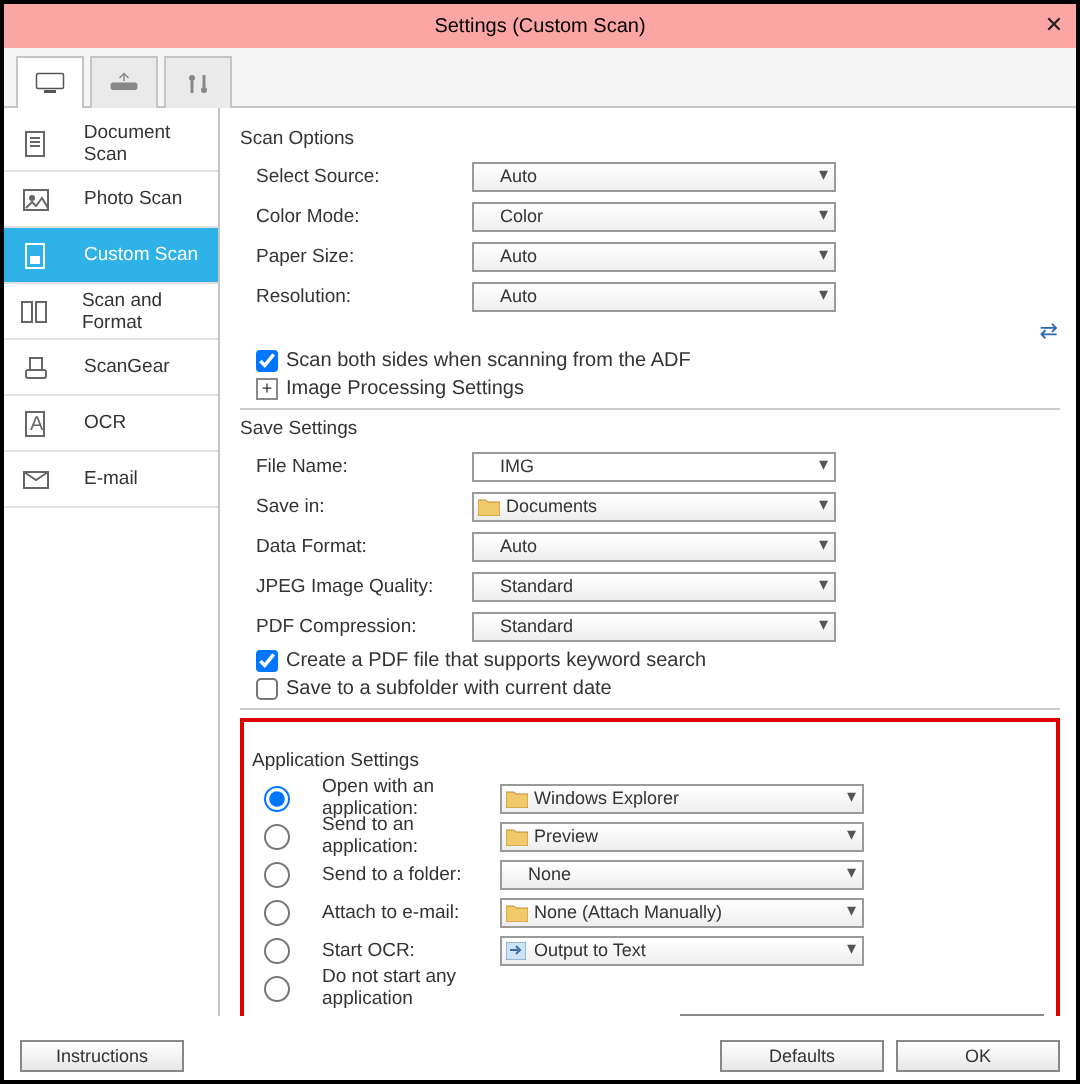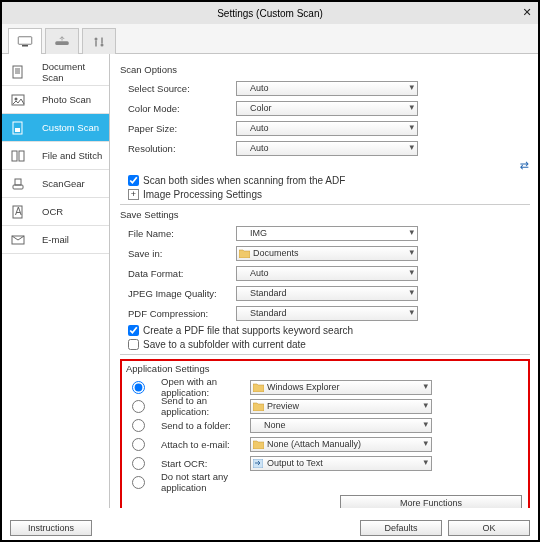--- a/index.html
+++ b/index.html
@@ -1,18 +1,18 @@
 <!DOCTYPE html>
 <html><head>
 <meta charset="utf-8">
 <style>
 *{box-sizing:border-box;margin:0;padding:0;font-family:"Segoe UI",Tahoma,sans-serif;font-size:10px;color:#333}
 body{background:#fff}
 .shell{width:540px;height:542px;border:2px solid #000;background:#fff;position:relative}
-.titlebar{height:22px;background:#e5e5e5;display:flex;align-items:center;justify-content:center;position:relative}
+.titlebar{height:22px;background:#fca5a5;display:flex;align-items:center;justify-content:center;position:relative}
 .titlebar span{color:#000;font-size:10px}
 .closebtn{position:absolute;right:4px;top:3px;width:14px;height:14px;display:flex;align-items:center;justify-content:center;font-size:11px;color:#222}
 .tabbar{height:30px;border-bottom:1px solid #c5c5c5;display:flex;background:#f5f5f5;padding-left:6px}
 .tab{width:34px;height:26px;border:1px solid #c5c5c5;border-bottom:none;background:#fff;display:flex;align-items:center;justify-content:center;margin-top:4px;margin-right:3px}
 .tab.inactive{background:#eaeaea}
 .tab svg{width:18px;height:14px}
 .content{display:flex;height:454px}
 .sidebar{width:108px;border-right:1px solid #c5c5c5;padding-top:4px}
 .sitem{display:flex;align-items:center;height:28px;padding-left:8px;gap:16px;border-bottom:1px solid #e0e0e0;cursor:default}
 .sitem.sel{background:#2eb2e8;color:#fff}
@@ -109,21 +109,21 @@
           </div>
           <span>Custom Scan</span>
         </div>
       <div class="sitem">
           <div class="sitem-icon">
             <svg width="14" height="14" viewBox="0 0 14 14">
               <rect x="1" y="2" width="5" height="10" fill="none" stroke="#666"></rect>
               <rect x="8" y="2" width="5" height="10" fill="none" stroke="#666"></rect>
             </svg>
           </div>
-          <span>File and Stitch</span>
+          <span>Scan and Format</span>
         </div>
       <div class="sitem">
           <div class="sitem-icon">
             <svg width="14" height="14" viewBox="0 0 14 14">
               <rect x="2" y="8" width="10" height="4" rx="1" fill="none" stroke="#666"></rect>
               <rect x="4" y="2" width="6" height="6" fill="none" stroke="#666"></rect>
             </svg>
           </div>
           <span>ScanGear</span>
         </div>
@@ -211,21 +211,21 @@
           </div>
         <div class="chkrow">
             <input type="checkbox" style="">
             <span>Save to a subfolder with current date</span>
           </div>
       </div>
 
       <div class="sep"></div>
 
       <div class="redbox">
-        <div class="group-title" style="margin-top:0">Application Settings</div>
+        <div class="group-title" style="margin-top:12px">Application Settings</div>
 
         <div class="radiolabelrow">
             <div class="rleft">
               <input type="radio" name="app" checked="" style="">
               <span>Open with an application:</span>
             </div>
             <div class="selwrap"><select class="ctl" style="padding-left:16px"><option>Windows Explorer</option></select><svg class="folder-ico" style="position:absolute;left:3px;top:3px" viewBox="0 0 11 9">
                 <path d="M0 1h4l1 1h6v7H0z" fill="#f0c96a" stroke="#c09030" stroke-width="0.5"></path>
               </svg></div>
           </div>

